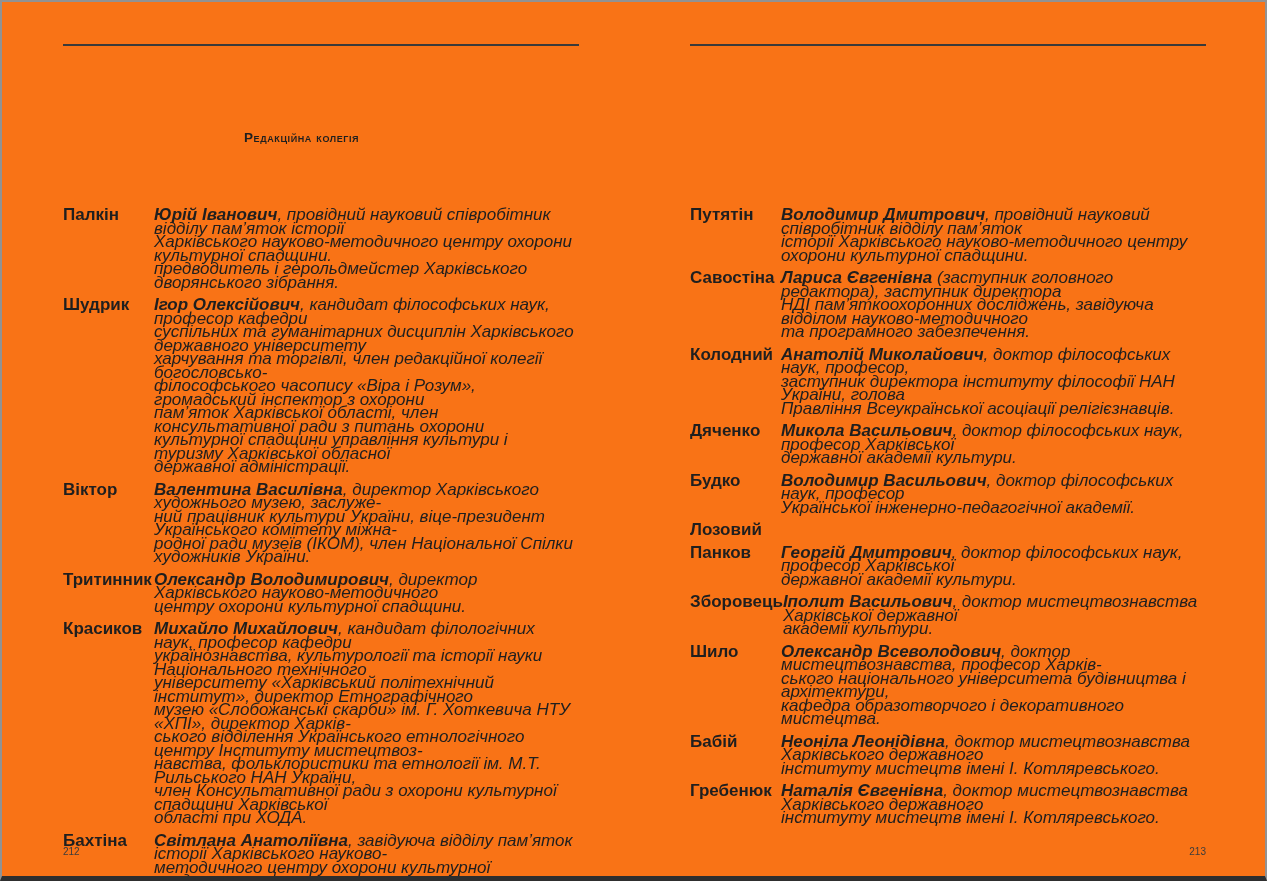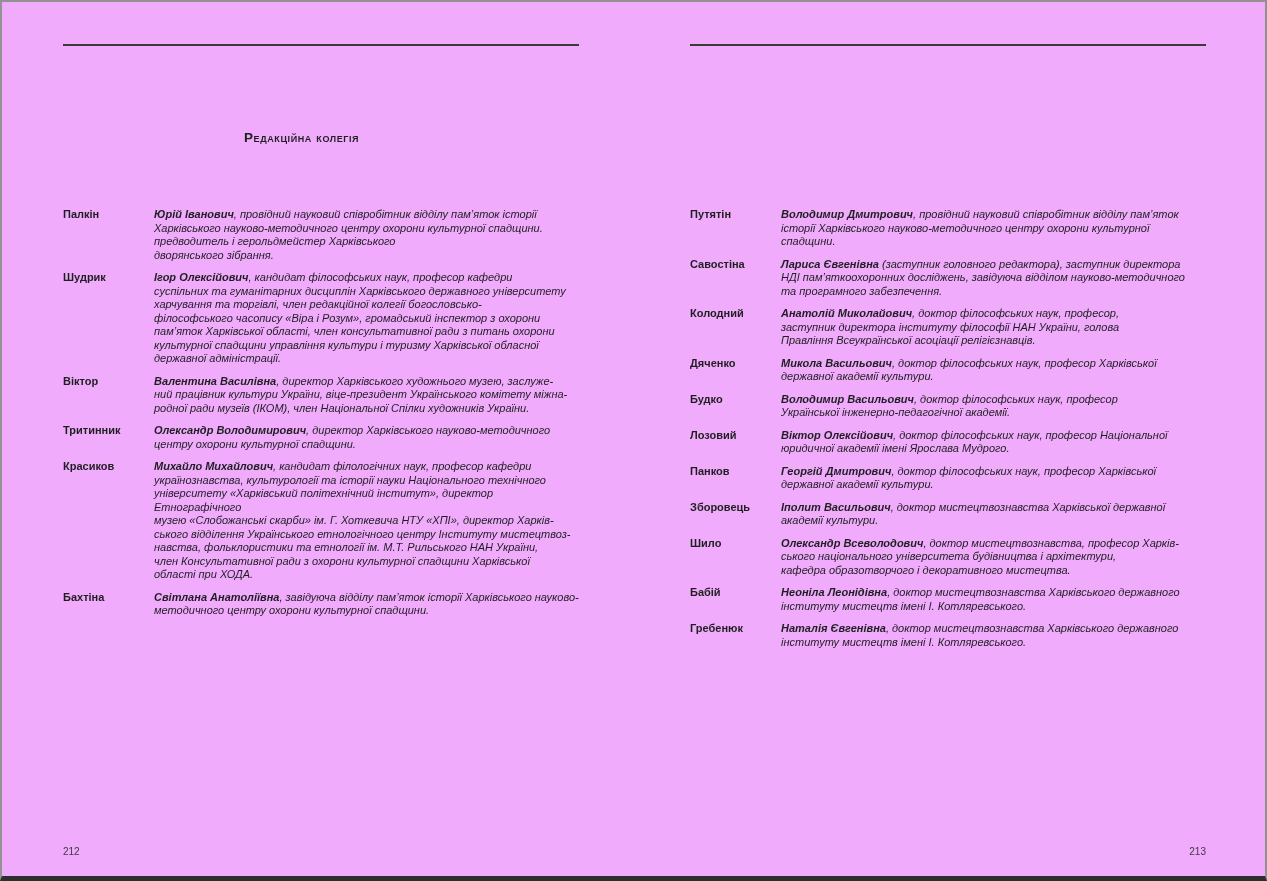--- a/index.html
+++ b/index.html
@@ -6,21 +6,21 @@
     margin: 0;
     padding: 0;
     background: #ffffff;
     font-family: "Liberation Sans", sans-serif;
   }
   .spread {
     position: relative;
     width: 1267px;
     height: 881px;
     box-sizing: border-box;
-    background: #f0abfc;
+    background: #f97316;
     border: 2px solid #929292;
     border-bottom: 5px solid #2e2e2e;
     overflow: hidden;
   }
   .page {
     position: absolute;
     top: 0;
     height: 881px;
     width: 516px;
   }
@@ -49,21 +49,21 @@
   .entries {
     position: absolute;
     top: 206px;
     left: 0;
     right: 0;
   }
   .entry {
     display: flex;
     margin-bottom: 9px;
     color: #1f1f1f;
-    font-size: 11px;
+    font-size: 17px;
     line-height: 13.5px;
   }
   .entry .surname {
     flex: 0 0 91px;
     font-weight: bold;
   }
   .entry .desc {
     flex: 1 1 auto;
     white-space: pre-line;
     font-style: italic;
@@ -162,22 +162,20 @@
           <div class="desc"><span class="pname">Микола Васильович</span><span>, доктор філософських наук, професор Харківської
 державної академії культури.</span></div>
         </div>
         <div class="entry">
           <div class="surname">Будко</div>
           <div class="desc"><span class="pname">Володимир Васильович</span><span>, доктор філософських наук, професор
 Української інженерно-педагогічної академії.</span></div>
         </div>
         <div class="entry">
           <div class="surname">Лозовий</div>
-          <div class="desc"><span class="pname">Віктор Олексійович</span><span>, доктор філософських наук, професор Національної
-юридичної академії імені Ярослава Мудрого.</span></div>
         </div>
         <div class="entry">
           <div class="surname">Панков</div>
           <div class="desc"><span class="pname">Георгій Дмитрович</span><span>, доктор філософських наук, професор Харківської
 державної академії культури.</span></div>
         </div>
         <div class="entry">
           <div class="surname">Зборовець</div>
           <div class="desc"><span class="pname">Іполит Васильович</span><span>, доктор мистецтвознавства Харківської державної
 академії культури.</span></div>

